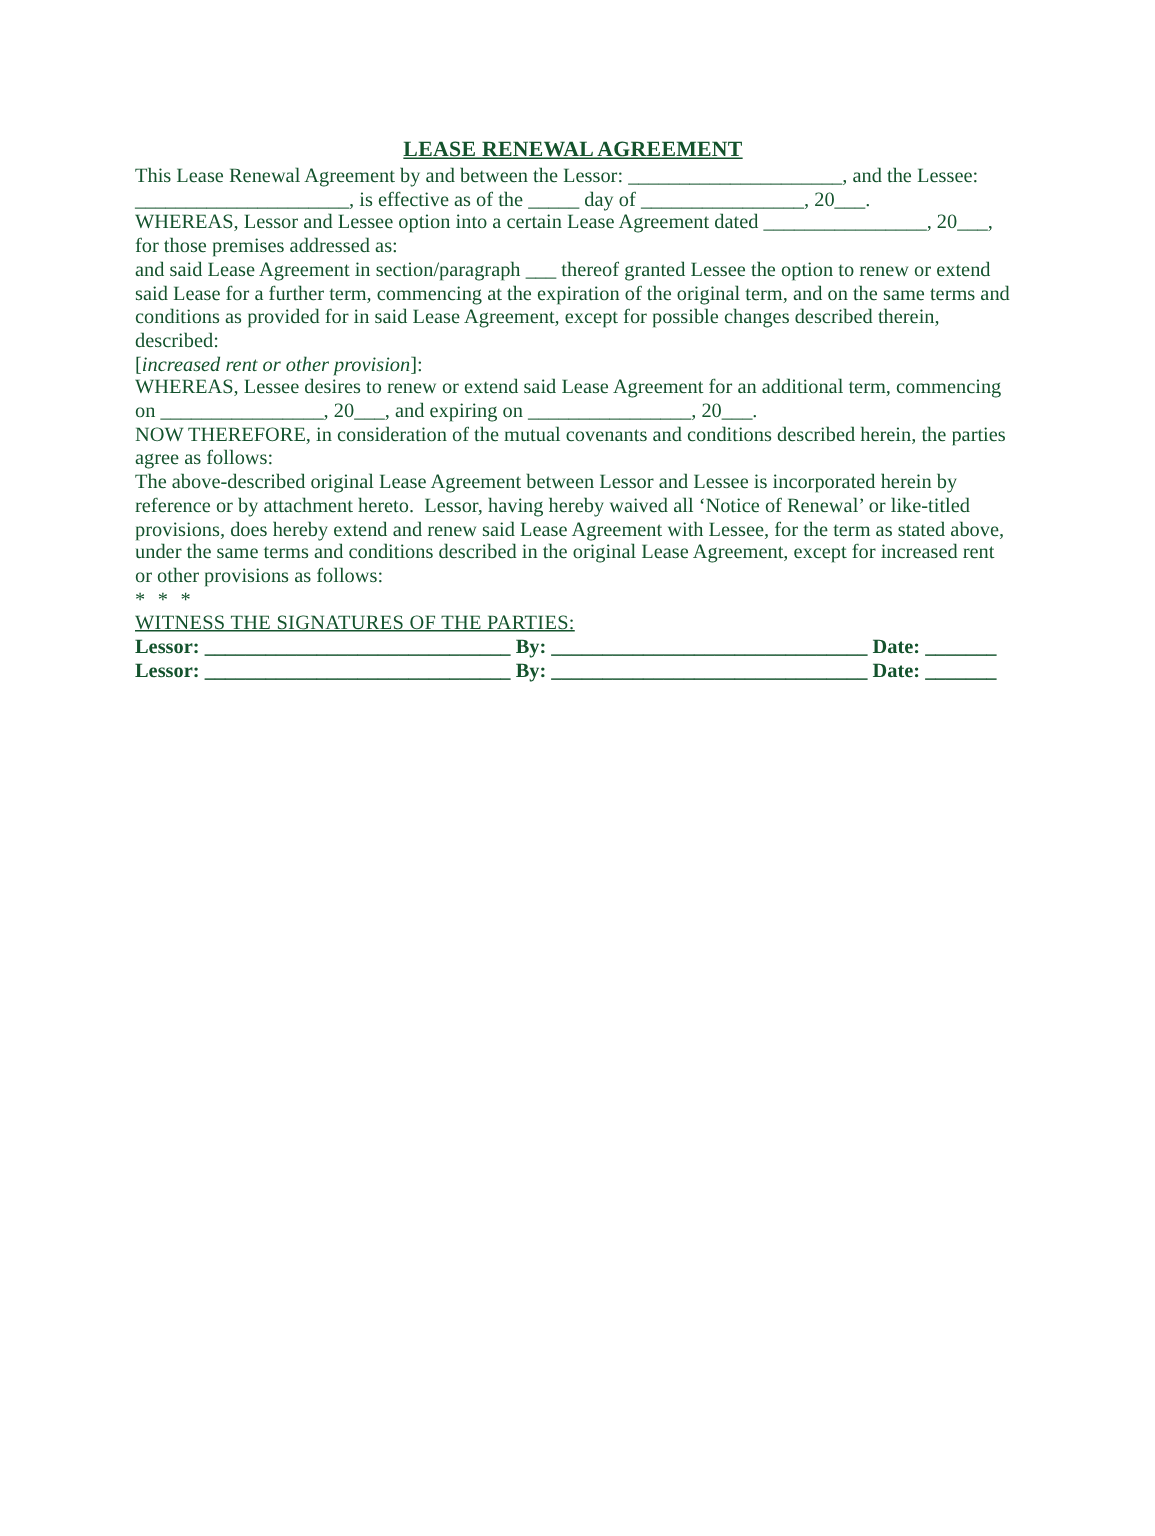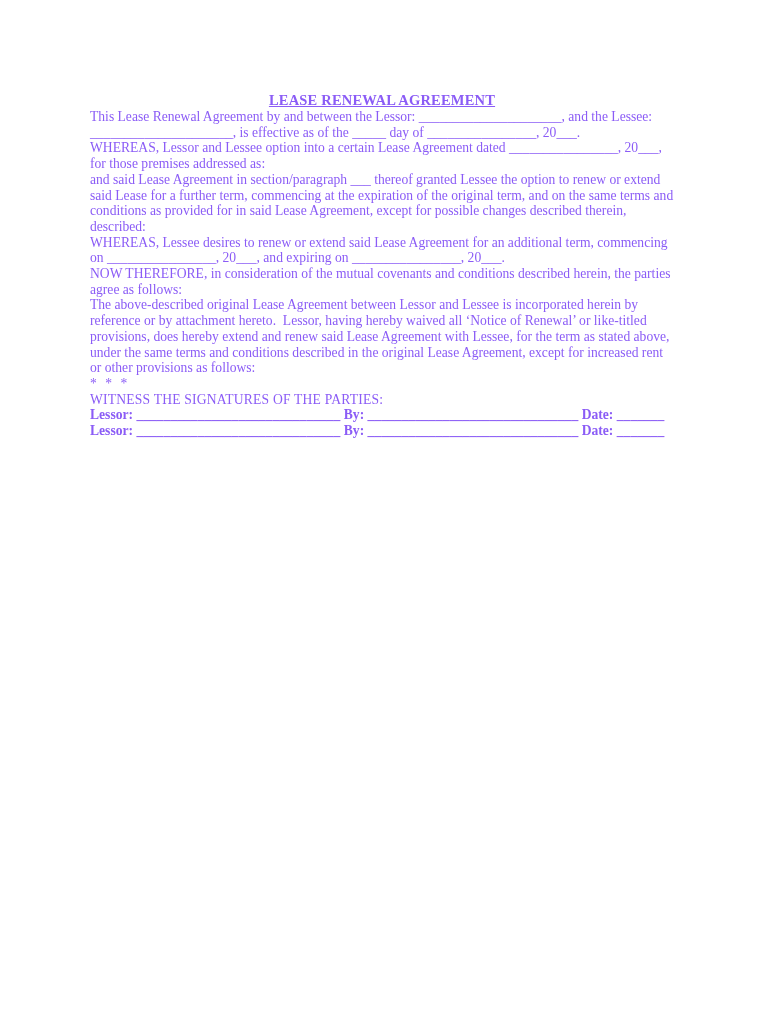--- a/index.html
+++ b/index.html
@@ -7,21 +7,21 @@
     padding: 0;
     background: #ffffff;
   }
   .page {
     position: relative;
     width: 770px;
     height: 1024px;
     background: #ffffff;
     box-sizing: border-box;
     padding: 92px 96px 0 90px;
-    color: #8b5cf6;
+    color: #14532d;
     font-family: "Liberation Serif", "DejaVu Serif", serif;
     font-size: 13.6px;
     line-height: 15.7px;
     overflow: hidden;
   }
   .doc-title {
     margin: 0;
     font-size: 14.5px;
     line-height: 17px;
     font-weight: bold;
@@ -41,20 +41,21 @@
   .provision-line i { font-style: italic; }
   .separator {
     margin-top: 2px;
     text-align: center;
     word-spacing: 5px;
   }
   .witness-heading {
     margin-top: 19px;
     text-align: center;
     letter-spacing: 0.2px;
+    text-decoration: underline;
   }
   .sig-row {
     margin: 0;
     white-space: nowrap;
   }
   .sig-row-lessor { margin-top: 30px; }
   .sig-row-lessee { margin-top: 33px; }
   .sig-row span { letter-spacing: 0; font-weight: bold; }
 </style>
 </head>
@@ -65,20 +66,21 @@
   <h1 class="doc-title"><span>LEASE RENEWAL AGREEMENT</span></h1>
 
   <p class="para gap-after-title">This Lease Renewal Agreement by and between the Lessor: _____________________, and the Lessee: _____________________, is effective as of the _____ day of ________________, 20___.</p>
 
   <p class="para gap-std">WHEREAS, Lessor and Lessee option into a certain Lease Agreement dated ________________, 20___, for those premises addressed as:</p>
 
   <p class="para gap-premises">and said Lease Agreement in section/paragraph ___ thereof granted Lessee the option to renew or extend said Lease for a further term, commencing at the expiration of the original term, and on the same terms and conditions as provided for in said Lease Agreement, except for possible changes described therein,</p>
 
   <p class="para">described:</p>
 
+  <p class="para provision-line"><span>[</span><i>increased rent or other provision</i><span>]:</span></p>
 
   <p class="para gap-option">WHEREAS, Lessee desires to renew or extend said Lease Agreement for an additional term, commencing on ________________, 20___, and expiring on ________________, 20___.</p>
 
   <p class="para gap-std">NOW THEREFORE, in consideration of the mutual covenants and conditions described herein, the parties agree as follows:</p>
 
   <p class="para gap-std">The above-described original Lease Agreement between Lessor and Lessee is incorporated herein by reference or by attachment hereto.&nbsp; Lessor, having hereby waived all ‘Notice of Renewal’ or like-titled provisions, does hereby extend and renew said Lease Agreement with Lessee, for the term as stated above, under the same terms and conditions described in the original Lease Agreement, except for increased rent or other provisions as follows:</p>
 
 
   <p class="para separator">* * *</p>
 

